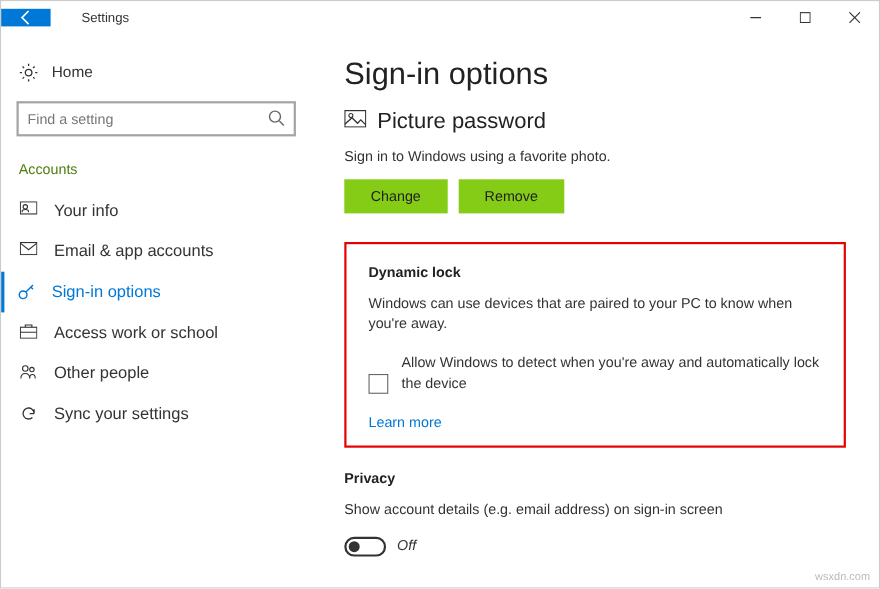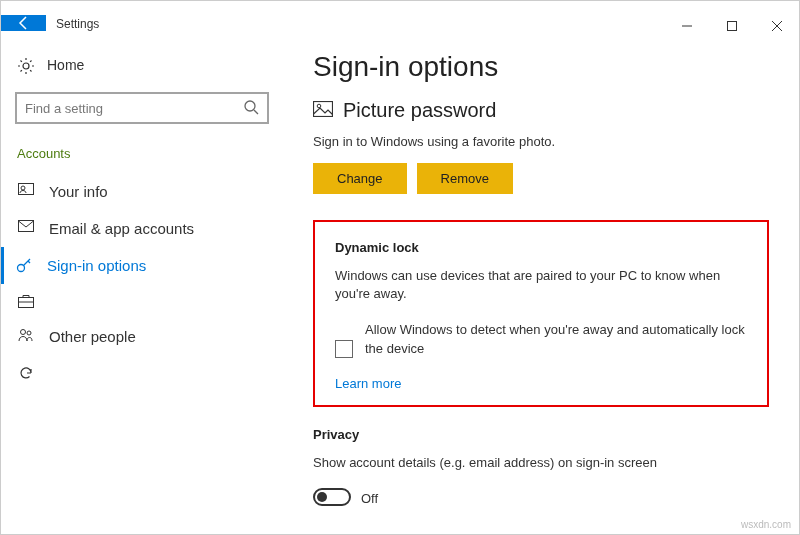--- a/index.html
+++ b/index.html
@@ -1,17 +1,17 @@
 <!DOCTYPE html>
 <html><head>
   <meta charset="utf-8">
   <style>
     * { margin: 0; padding: 0; box-sizing: border-box; font-family: "Segoe UI", Arial, sans-serif; }
     body { width: 800px; height: 535px; background: #fff; border: 1px solid #ccc; overflow: hidden; position: relative; }
-    .titlebar { height: 30px; display: flex; align-items: flex-end; }
+    .titlebar { height: 30px; display: flex; align-items: center; gap: 18px; }
     .back-btn { width: 45px; background: #0078d7; color: #fff; display: flex; align-items: center; justify-content: center; font-size: 18px; }
     .title { flex: 0 0 auto; display: flex; align-items: center; padding-left: 10px; font-size: 12px; color: #333; }
     .spacer { flex: 1; }
     .win-controls { display: flex; }
     .win-btn { width: 45px; display: flex; align-items: center; justify-content: center; font-size: 11px; color: #333; }
     .win-btn.close { font-size: 14px; }
     .body { display: flex; height: calc(535px - 30px); }
     .sidebar { width: 282px; padding: 20px 14px 0 14px; }
     .home { display: flex; align-items: flex-start; padding: 6px 2px 14px 2px; font-size: 14px; color: #333; }
     .gear { margin-right: 12px; }
@@ -22,30 +22,30 @@
     .group-label { font-size: 13px; color: #4d7c0f; margin-bottom: 12px; padding-left: 2px; }
     .nav-item { display: flex; align-items: flex-start; padding: 10px 2px; font-size: 15px; color: #333; cursor: pointer; }
     .nav-item.selected { color: #0078d7; border-left: 3px solid #0078d7; margin-left: -14px; padding-left: 11px; }
     .nav-icon { width: 18px; margin-right: 14px; display: inline-flex; justify-content: center; color: inherit; font-size: 14px; }
     .content { flex: 1; padding: 20px 30px 0 30px; overflow: hidden; }
     .h1 { font-size: 28px; font-weight: 400; color: #222; margin-bottom: 16px; }
     .h2 { font-size: 20px; font-weight: 400; color: #222; margin-bottom: 12px; display: flex; align-items: flex-end; }
     .pic-icon { margin-right: 10px; }
     .desc { font-size: 13px; color: #333; margin-bottom: 14px; }
     .btn-row { display: flex; gap: 10px; margin-bottom: 26px; }
-    .gray-btn { background: #eab308; border: none; padding: 8px 24px; font-size: 13px; color: #222; cursor: pointer; }
+    .gray-btn { background: #84cc16; border: none; padding: 8px 24px; font-size: 13px; color: #222; cursor: pointer; }
     .highlight-box { border: 2px solid #e60000; padding: 18px 20px 14px 20px; }
     .section-h { font-size: 13px; font-weight: 700; color: #222; margin-bottom: 12px; }
     .section-text { font-size: 13px; color: #333; line-height: 1.4; margin-bottom: 18px; }
     .checkbox-row { display: flex; align-items: flex-end; margin-bottom: 18px; }
     .checkbox { width: 18px; height: 18px; border: 1px solid #666; margin-right: 12px; flex-shrink: 0; }
     .checkbox-label { font-size: 13px; color: #333; line-height: 1.4; }
     .link { color: #0078d7; font-size: 13px; cursor: pointer; }
     .privacy { margin-top: 20px; }
-    .toggle-row { display: flex; align-items: flex-end; margin-top: 16px; }
+    .toggle-row { display: flex; align-items: flex-start; margin-top: 16px; font-style: italic; }
     .toggle { width: 38px; height: 18px; border: 2px solid #333; border-radius: 10px; position: relative; margin-right: 10px; cursor: pointer; }
     .toggle-knob { width: 10px; height: 10px; background: #333; border-radius: 50%; position: absolute; top: 2px; left: 2px; }
     .toggle-label { font-size: 13px; color: #333; }
     .watermark { position: absolute; right: 8px; bottom: 4px; font-size: 10px; color: #bbb; }
   </style>
 </head>
 <body>
 
 <div class="titlebar">
   <div class="back-btn">
@@ -130,39 +130,41 @@
     </div>
 
     <div class="nav-item">
       <span class="nav-icon">
         <svg width="16" height="14" viewBox="0 0 16 14">
             <rect x="0.5" y="3.5" width="15" height="10" stroke="#333" fill="none"></rect>
             <path d="M5 3.5V1.5h6v2" stroke="#333" fill="none"></path>
             <line x1="0.5" y1="8" x2="15.5" y2="8" stroke="#333"></line>
           </svg>
       </span>
+      <span>Access work or school</span>
     </div>
 
     <div class="nav-item">
       <span class="nav-icon">
         <svg width="16" height="14" viewBox="0 0 16 14">
             <circle cx="5" cy="4" r="2.5" stroke="#333" fill="none"></circle>
             <circle cx="11" cy="5" r="2" stroke="#333" fill="none"></circle>
             <path d="M1 13c0-3 2-4.5 4-4.5s4 1.5 4 4.5M9 13c0-2.5 1-3.5 2.5-3.5s2.5 1 2.5 3.5" stroke="#333" fill="none"></path>
           </svg>
       </span>
       <span>Other people</span>
     </div>
 
     <div class="nav-item">
       <span class="nav-icon">
         <svg width="16" height="16" viewBox="0 0 16 16">
             <path d="M13 8a5 5 0 10-1.5 3.5M13 8V4M13 8h-4" stroke="#333" fill="none" stroke-width="1.2"></path>
           </svg>
       </span>
+      <span>Sync your settings</span>
     </div>
   </div>
 
   <div class="content">
     <div class="h1">Sign-in options</div>
 
     <div class="h2">
       <span class="pic-icon">
         <svg width="20" height="16" viewBox="0 0 20 16">
             <rect x="0.5" y="0.5" width="19" height="15" stroke="#333" fill="none" stroke-width="1.2"></rect>

